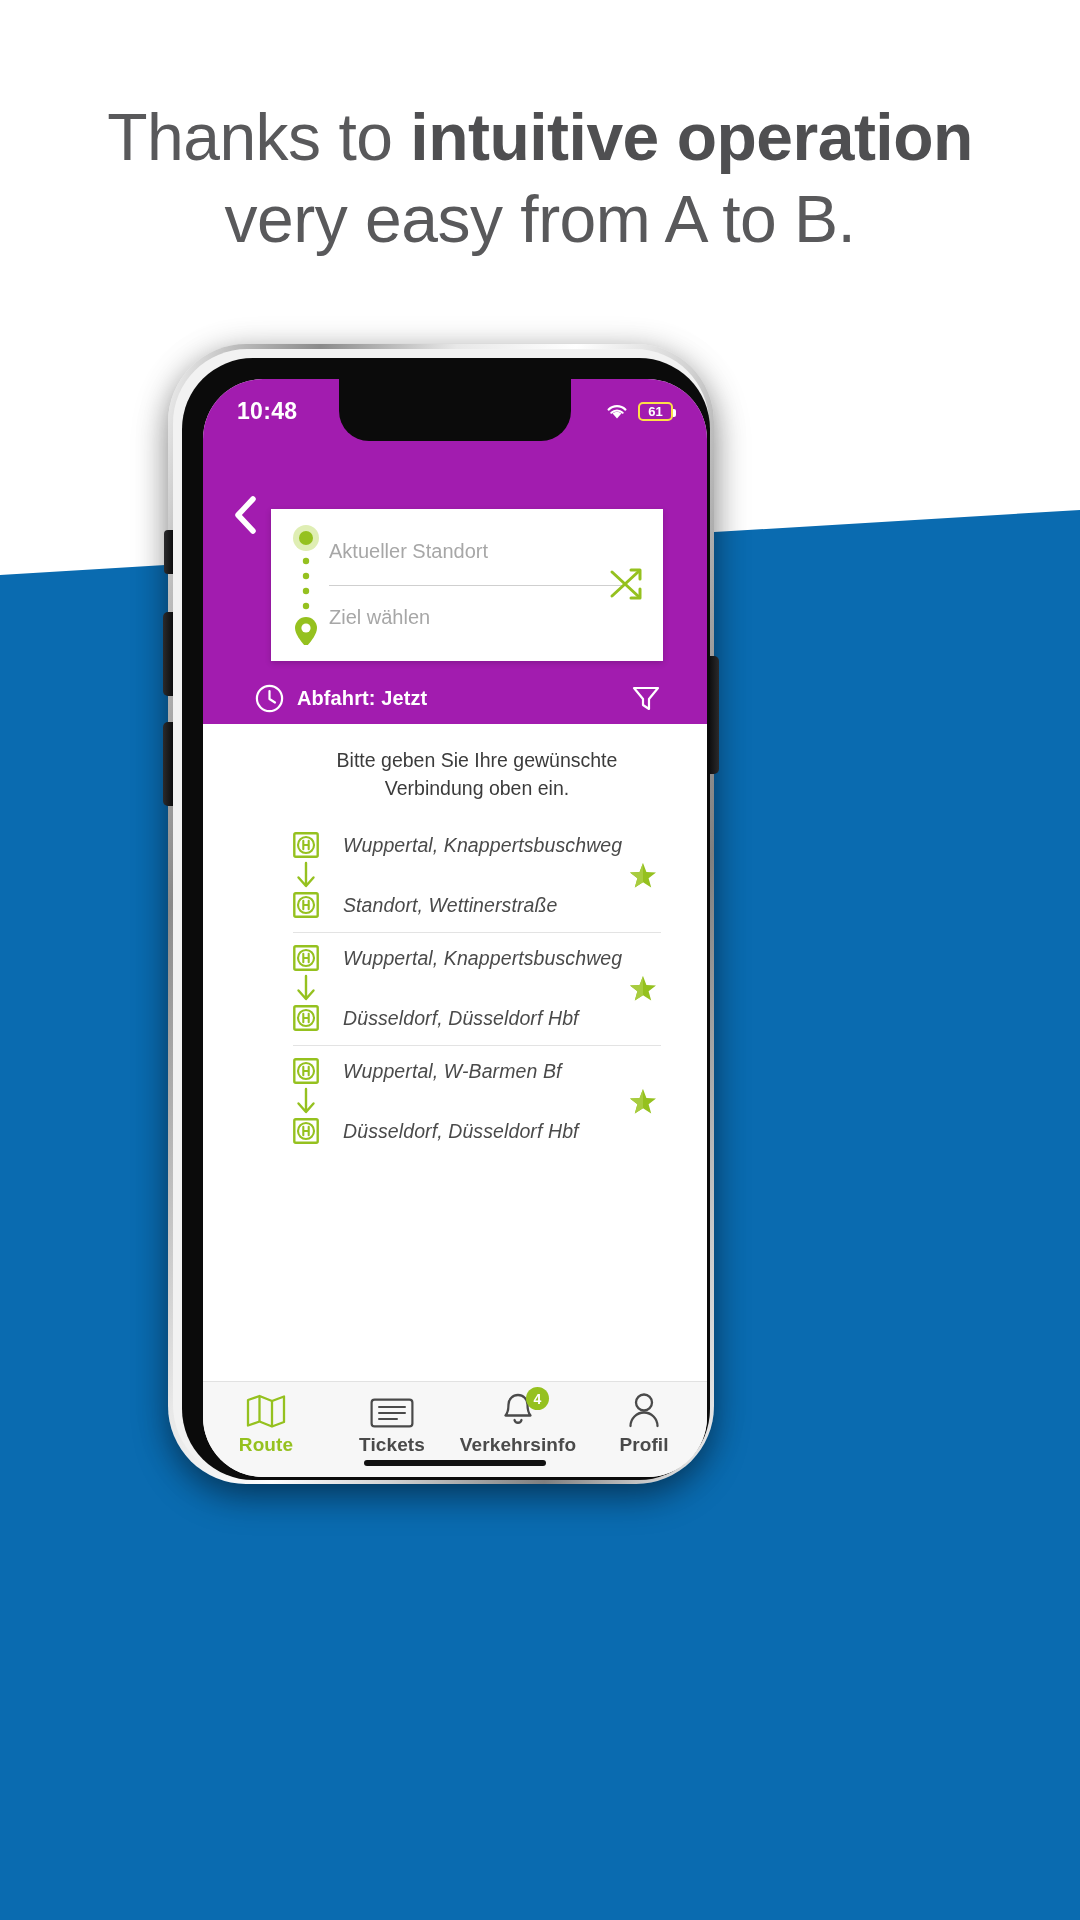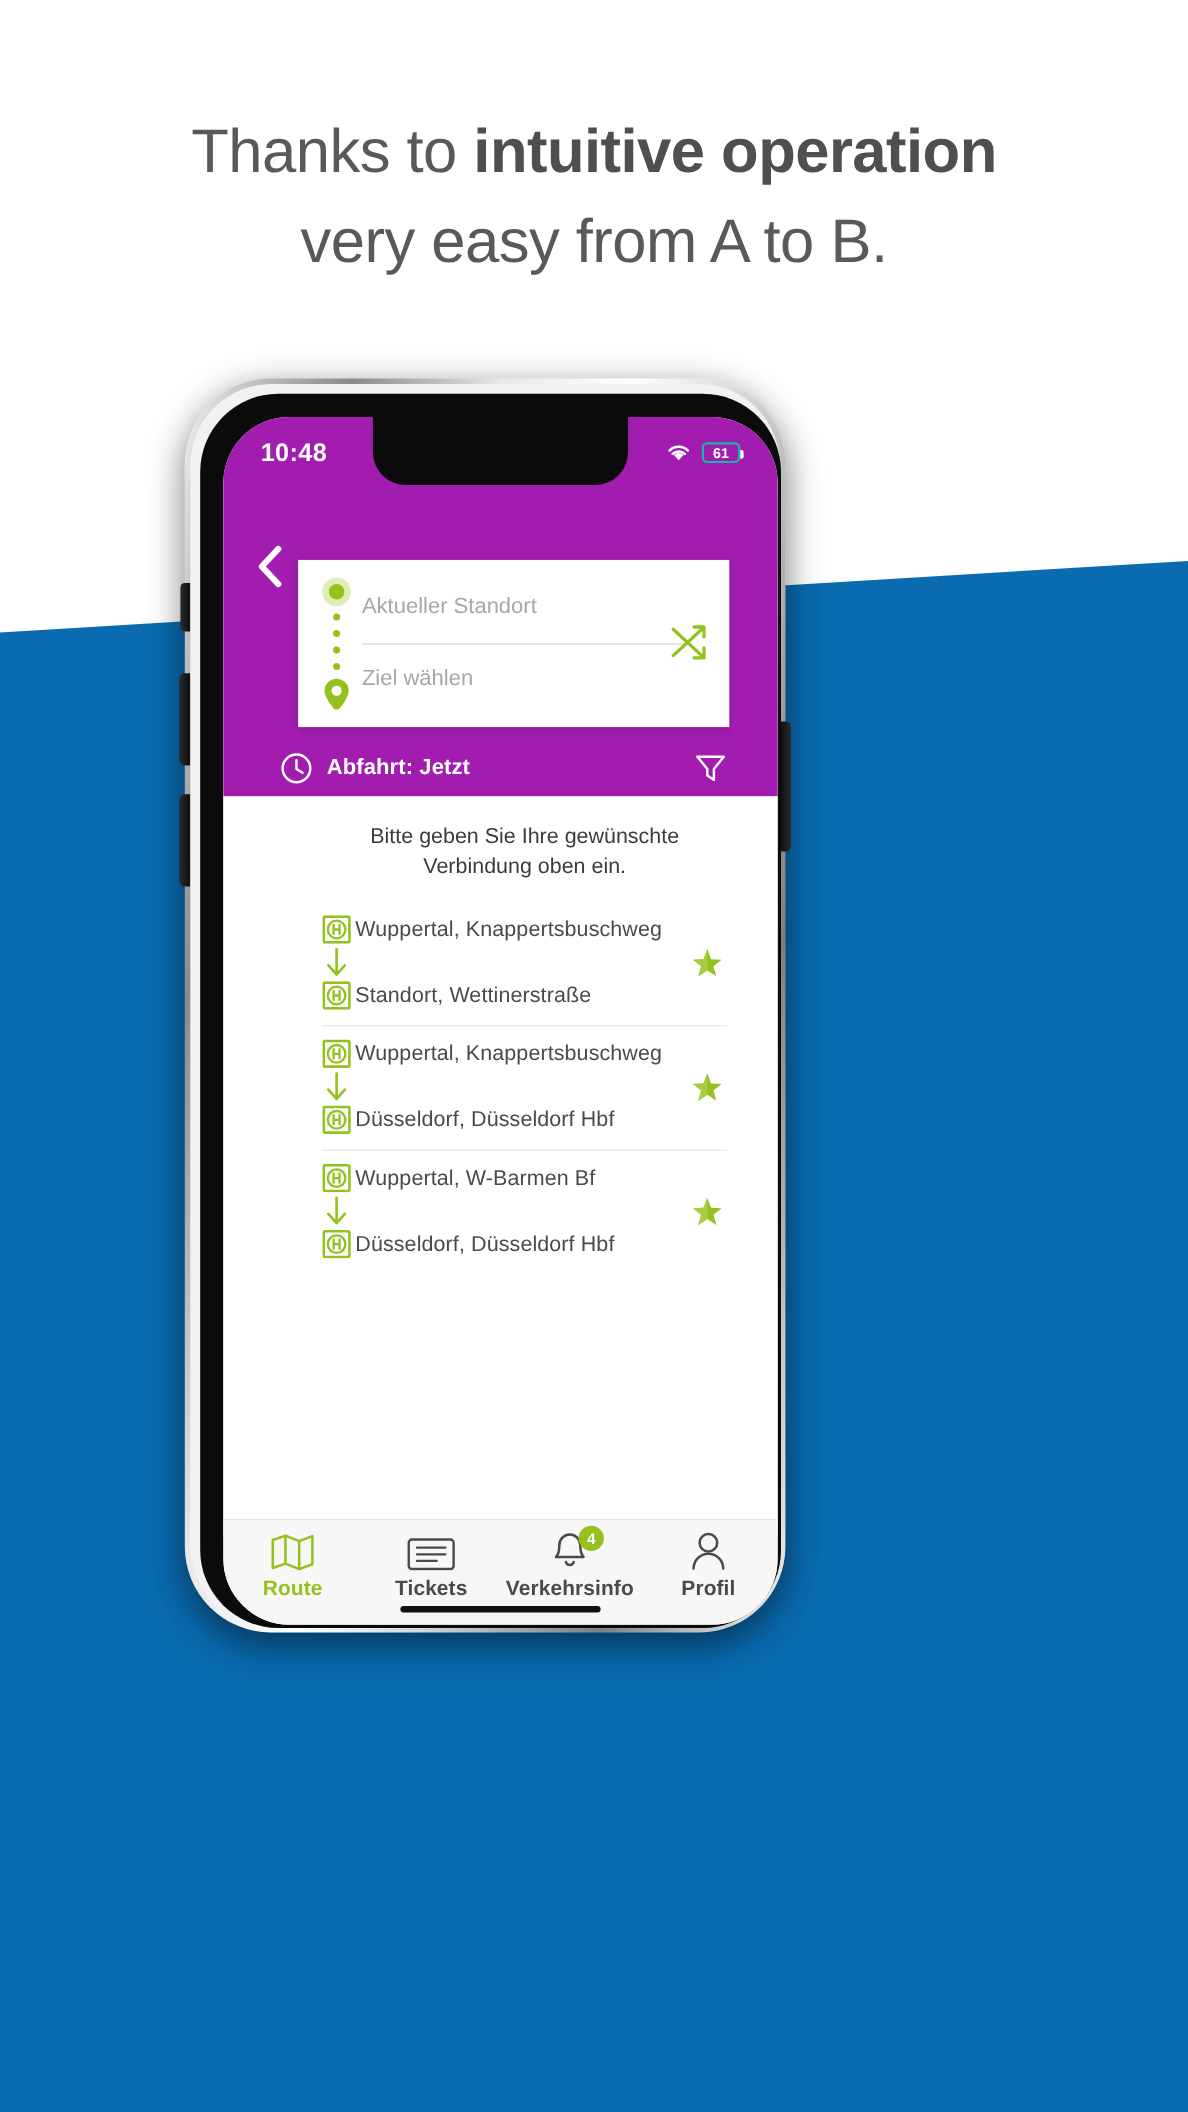--- a/index.html
+++ b/index.html
@@ -14,21 +14,21 @@
   
   .blue-wedge {
     position: absolute; left: 0; top: 0; width: 1080px; height: 1920px;
     z-index: 0; pointer-events: none;
   }
 
   
   .headline {
     position: absolute; left: 0; top: 96px; width: 1080px;
     text-align: center; color: #59595b;
-    font-size: 56px; line-height: 82px; letter-spacing: -0.5px;
+    font-size: 66px; line-height: 82px; letter-spacing: -0.5px;
     font-weight: 400; z-index: 2;
   }
   .headline .bold { font-weight: 700; color: #4f4f51; }
   .headline .l2 { display: block; }
 
   
   .phone-wrap { position: absolute; left: 168px; top: 344px; width: 546px; height: 1140px; z-index: 3; }
 
   .phone-shadow {
     position: absolute; left: 8px; top: 12px; width: 530px; height: 1126px;
@@ -75,21 +75,21 @@
   .app-header { position: absolute; left: 0; top: 0; width: 504px; height: 345px; background: #a21caf; }
 
   .statusbar {
     position: absolute; left: 0; top: 14px; width: 504px; height: 36px;
     display: flex; align-items: center; justify-content: space-between;
     padding: 0 34px; color: #ffffff;
   }
   .sb-time { font-size: 23px; font-weight: 700; letter-spacing: .3px; }
   .sb-right { display: flex; align-items: center; gap: 9px; }
   .battery {
-    width: 35px; height: 19px; border: 2px solid #14b8a6; border-radius: 5px;
+    width: 35px; height: 19px; border: 2px solid #fde047; border-radius: 5px;
     position: relative; display: flex; align-items: center; justify-content: center;
   }
   .battery::after {
     content: ""; position: absolute; right: -5px; top: 5px; width: 3px; height: 8px;
     background: #ffffff; border-radius: 0 2px 2px 0;
   }
   .battery-level { font-size: 13px; font-weight: 700; color: #ffffff; line-height: 1; }
 
   .back-chevron {
     position: absolute; left: 22px; top: 114px; width: 42px; height: 44px;
@@ -133,21 +133,21 @@
     margin: 22px 42px 0; text-align: center; color: #3b3b3b;
     font-size: 19.5px; line-height: 28px;
   }
   .section-title {
     margin: 34px 0 0 46px; color: #3b3b3b; font-size: 25px; font-weight: 700; letter-spacing: .1px;
   }
 
   .routes { margin-top: 18px; }
   .route-item { position: relative; margin: 0 46px; padding: 12px 0 14px; }
   .route-item + .route-item { border-top: 1px solid #e3e3e3; }
-  .route-line { display: flex; align-items: center; gap: 4px; }
+  .route-line { display: flex; align-items: center; gap: 24px; font-style: italic; }
   .stop-icon { width: 26px; height: 26px; flex: 0 0 26px; }
   .stop-name { color: #4a4a4a; font-size: 19.5px; letter-spacing: .1px; }
   .route-arrow { width: 26px; height: 30px; margin: 2px 0 2px 0; display: flex; align-items: center; justify-content: center; }
   .fav-btn {
     position: absolute; right: 0; top: 50%; transform: translateY(-50%);
     width: 36px; height: 36px; display: flex; align-items: center; justify-content: center; cursor: pointer;
   }
 
   
   .tabbar {

